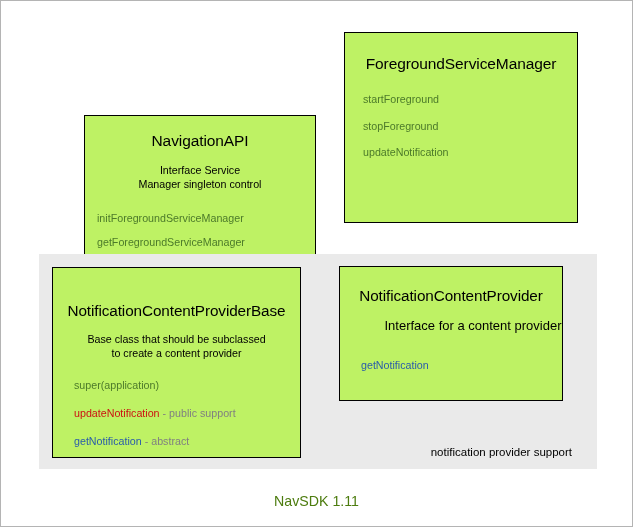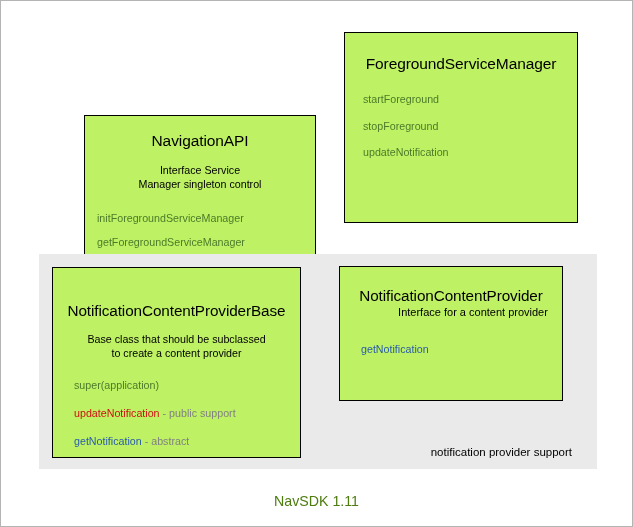--- a/index.html
+++ b/index.html
@@ -140,21 +140,22 @@
   
   #box-notification-content-provider {
     left: 338px;
     top: 265px;
     width: 224px;
     height: 135px;
     padding-top: 20px;
   }
   #box-notification-content-provider .class-title { font-size: 15.3px; }
   #box-notification-content-provider .class-desc {
-    font-size: 11px;
+    font-size: 13px;
+    margin-top: 13px;
     padding-left: 44px;
   }
   #box-notification-content-provider .member-list {
     margin-top: 25px;
     padding-left: 21px;
   }
   #box-notification-content-provider .member {
     font-size: 10.7px;
     margin-bottom: 10px;
   }

